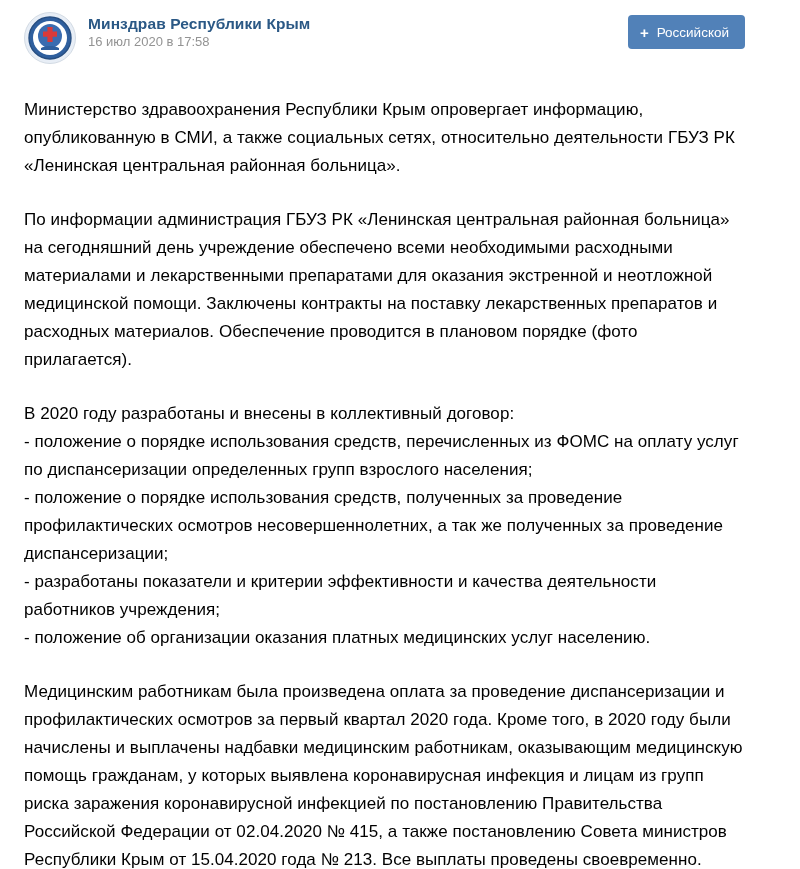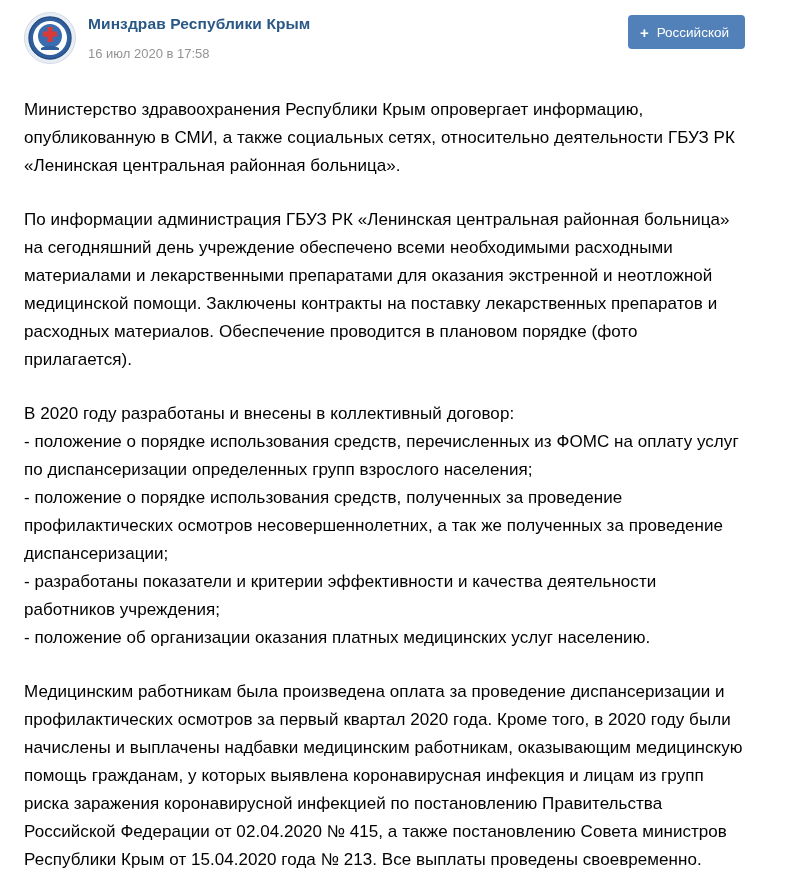--- a/index.html
+++ b/index.html
@@ -51,21 +51,21 @@
     font-size: 15.5px;
     font-weight: bold;
     color: #2a5885;
     line-height: 19px;
     letter-spacing: 0.1px;
   }
   .post-date {
     font-size: 13px;
     color: #939393;
     line-height: 17px;
-    margin-top: 12px;
+    margin-top: 0;
   }
   .subscribe-btn {
     flex: 0 0 auto;
     margin-top: 3px;
     background: #5181b8;
     color: #ffffff;
     border: none;
     border-radius: 4px;
     height: 34px;
     padding: 0 16px 0 12px;

